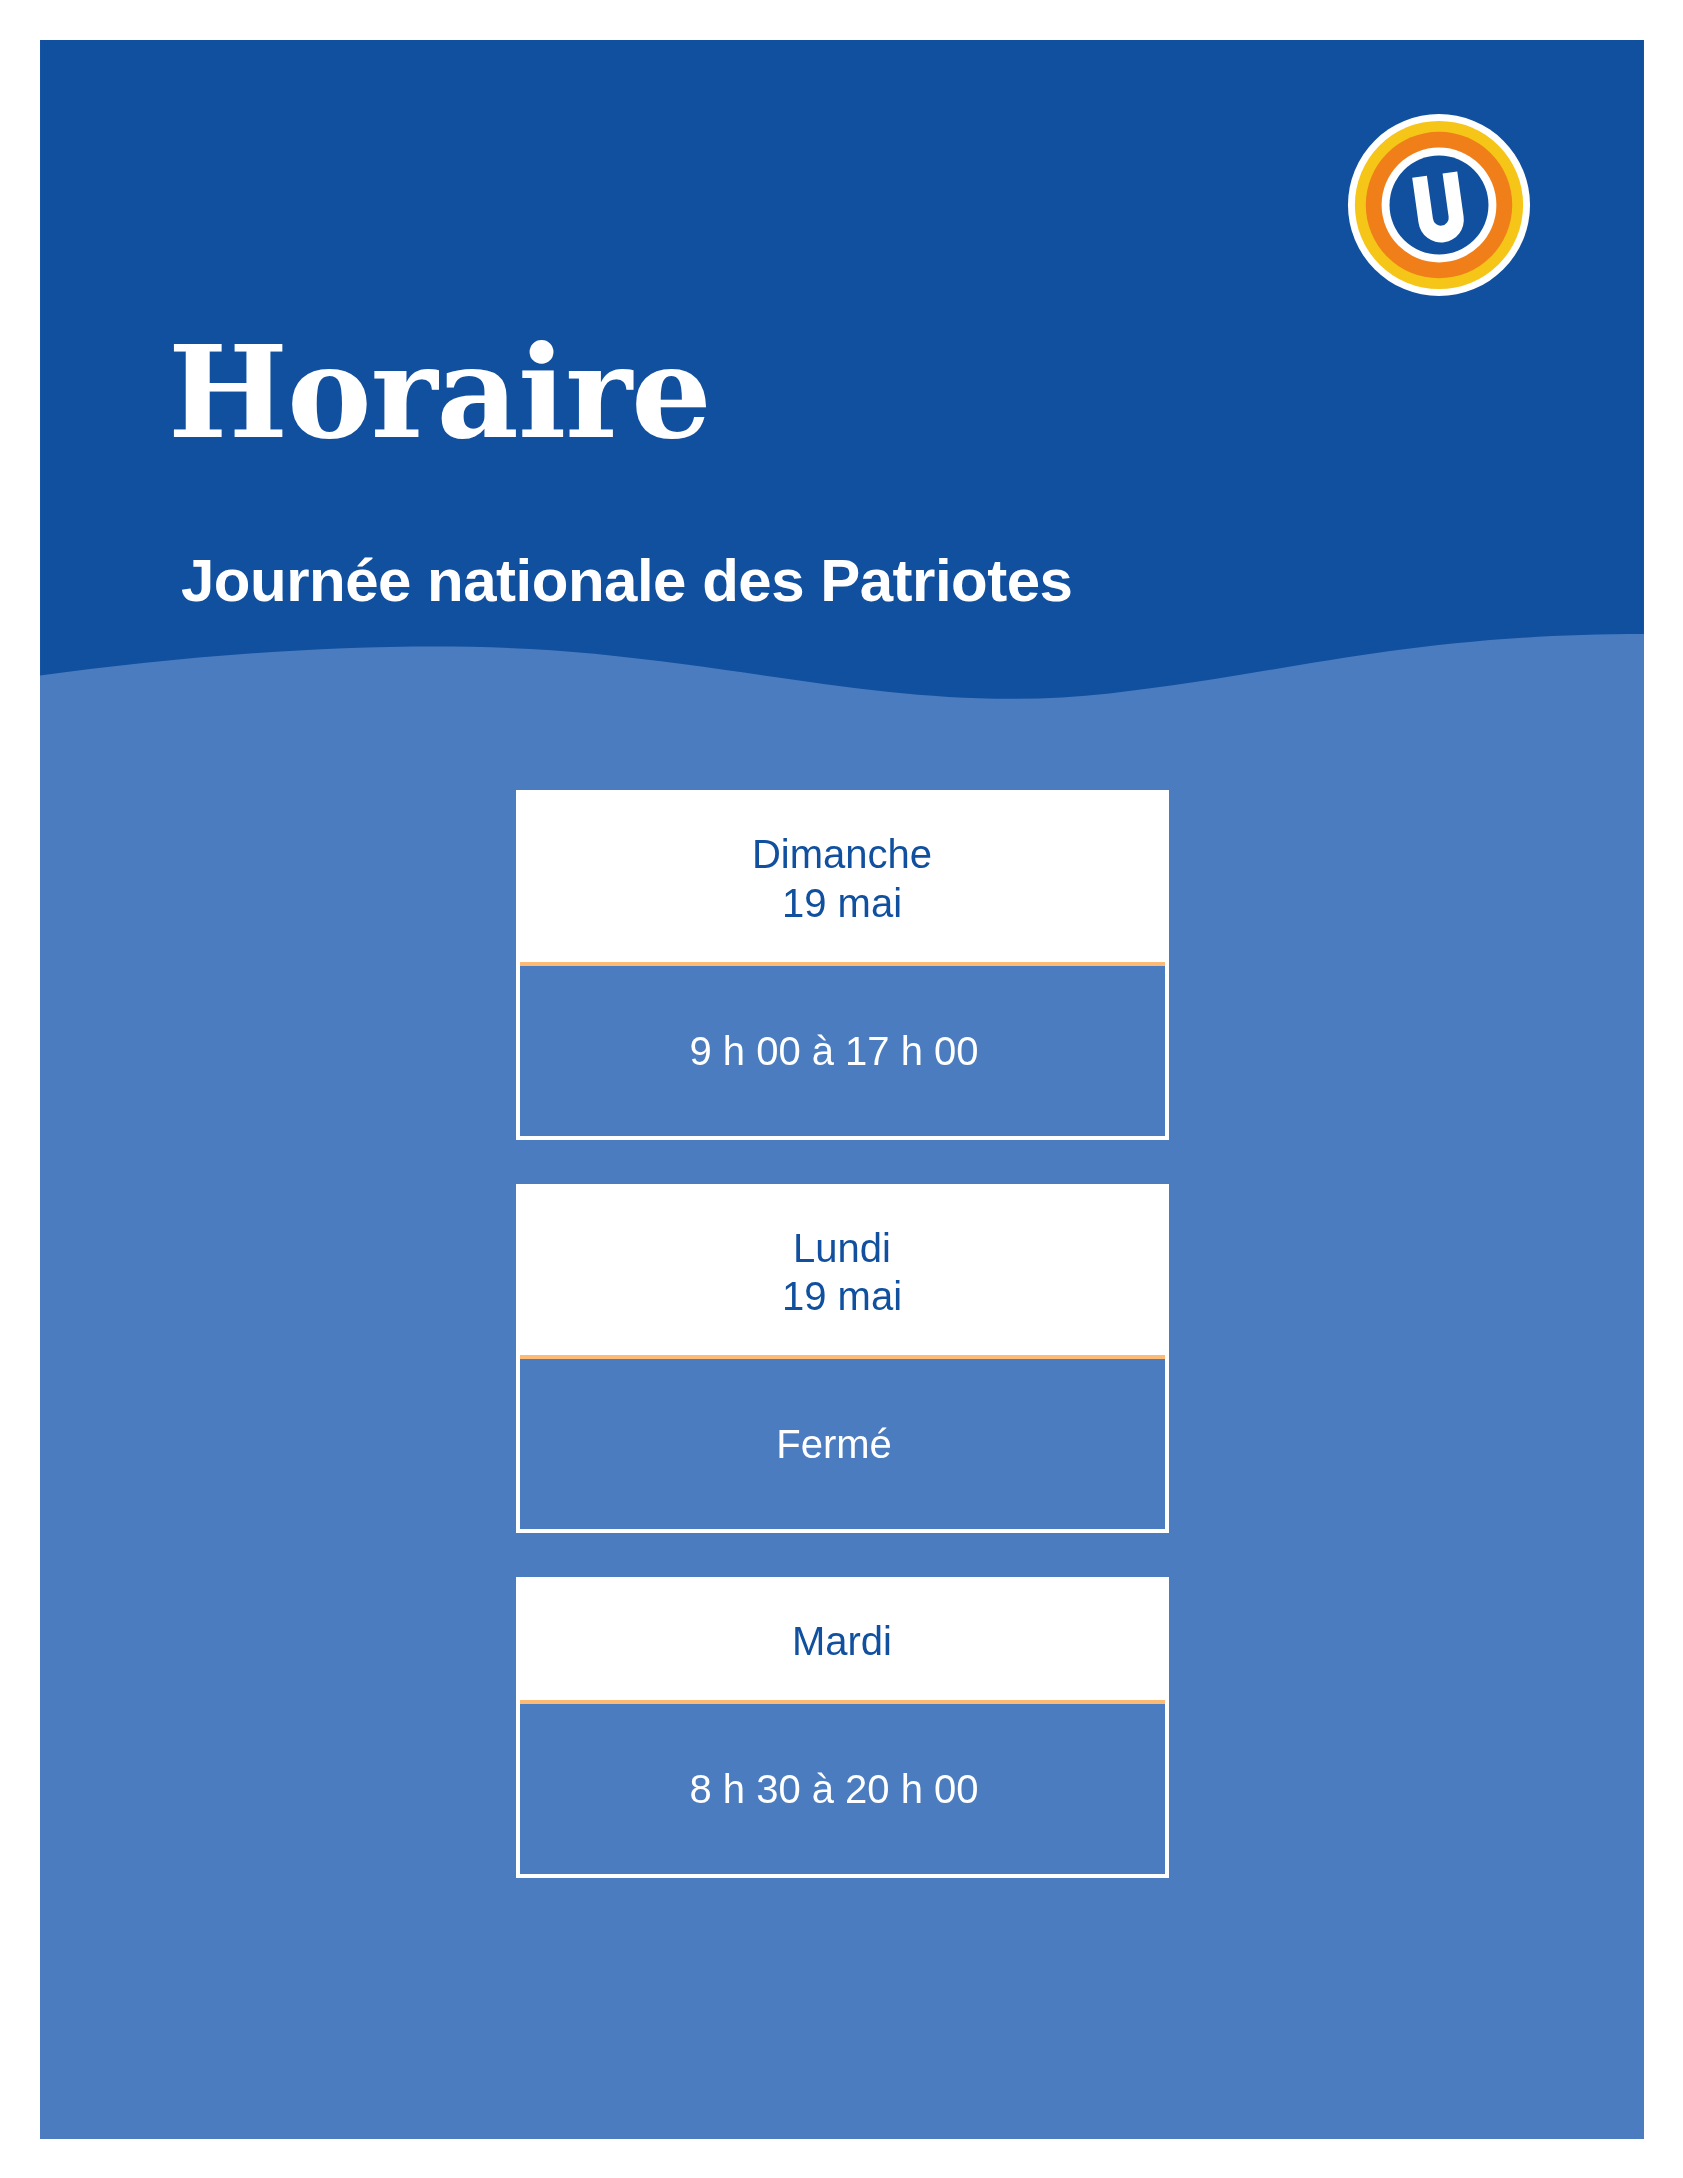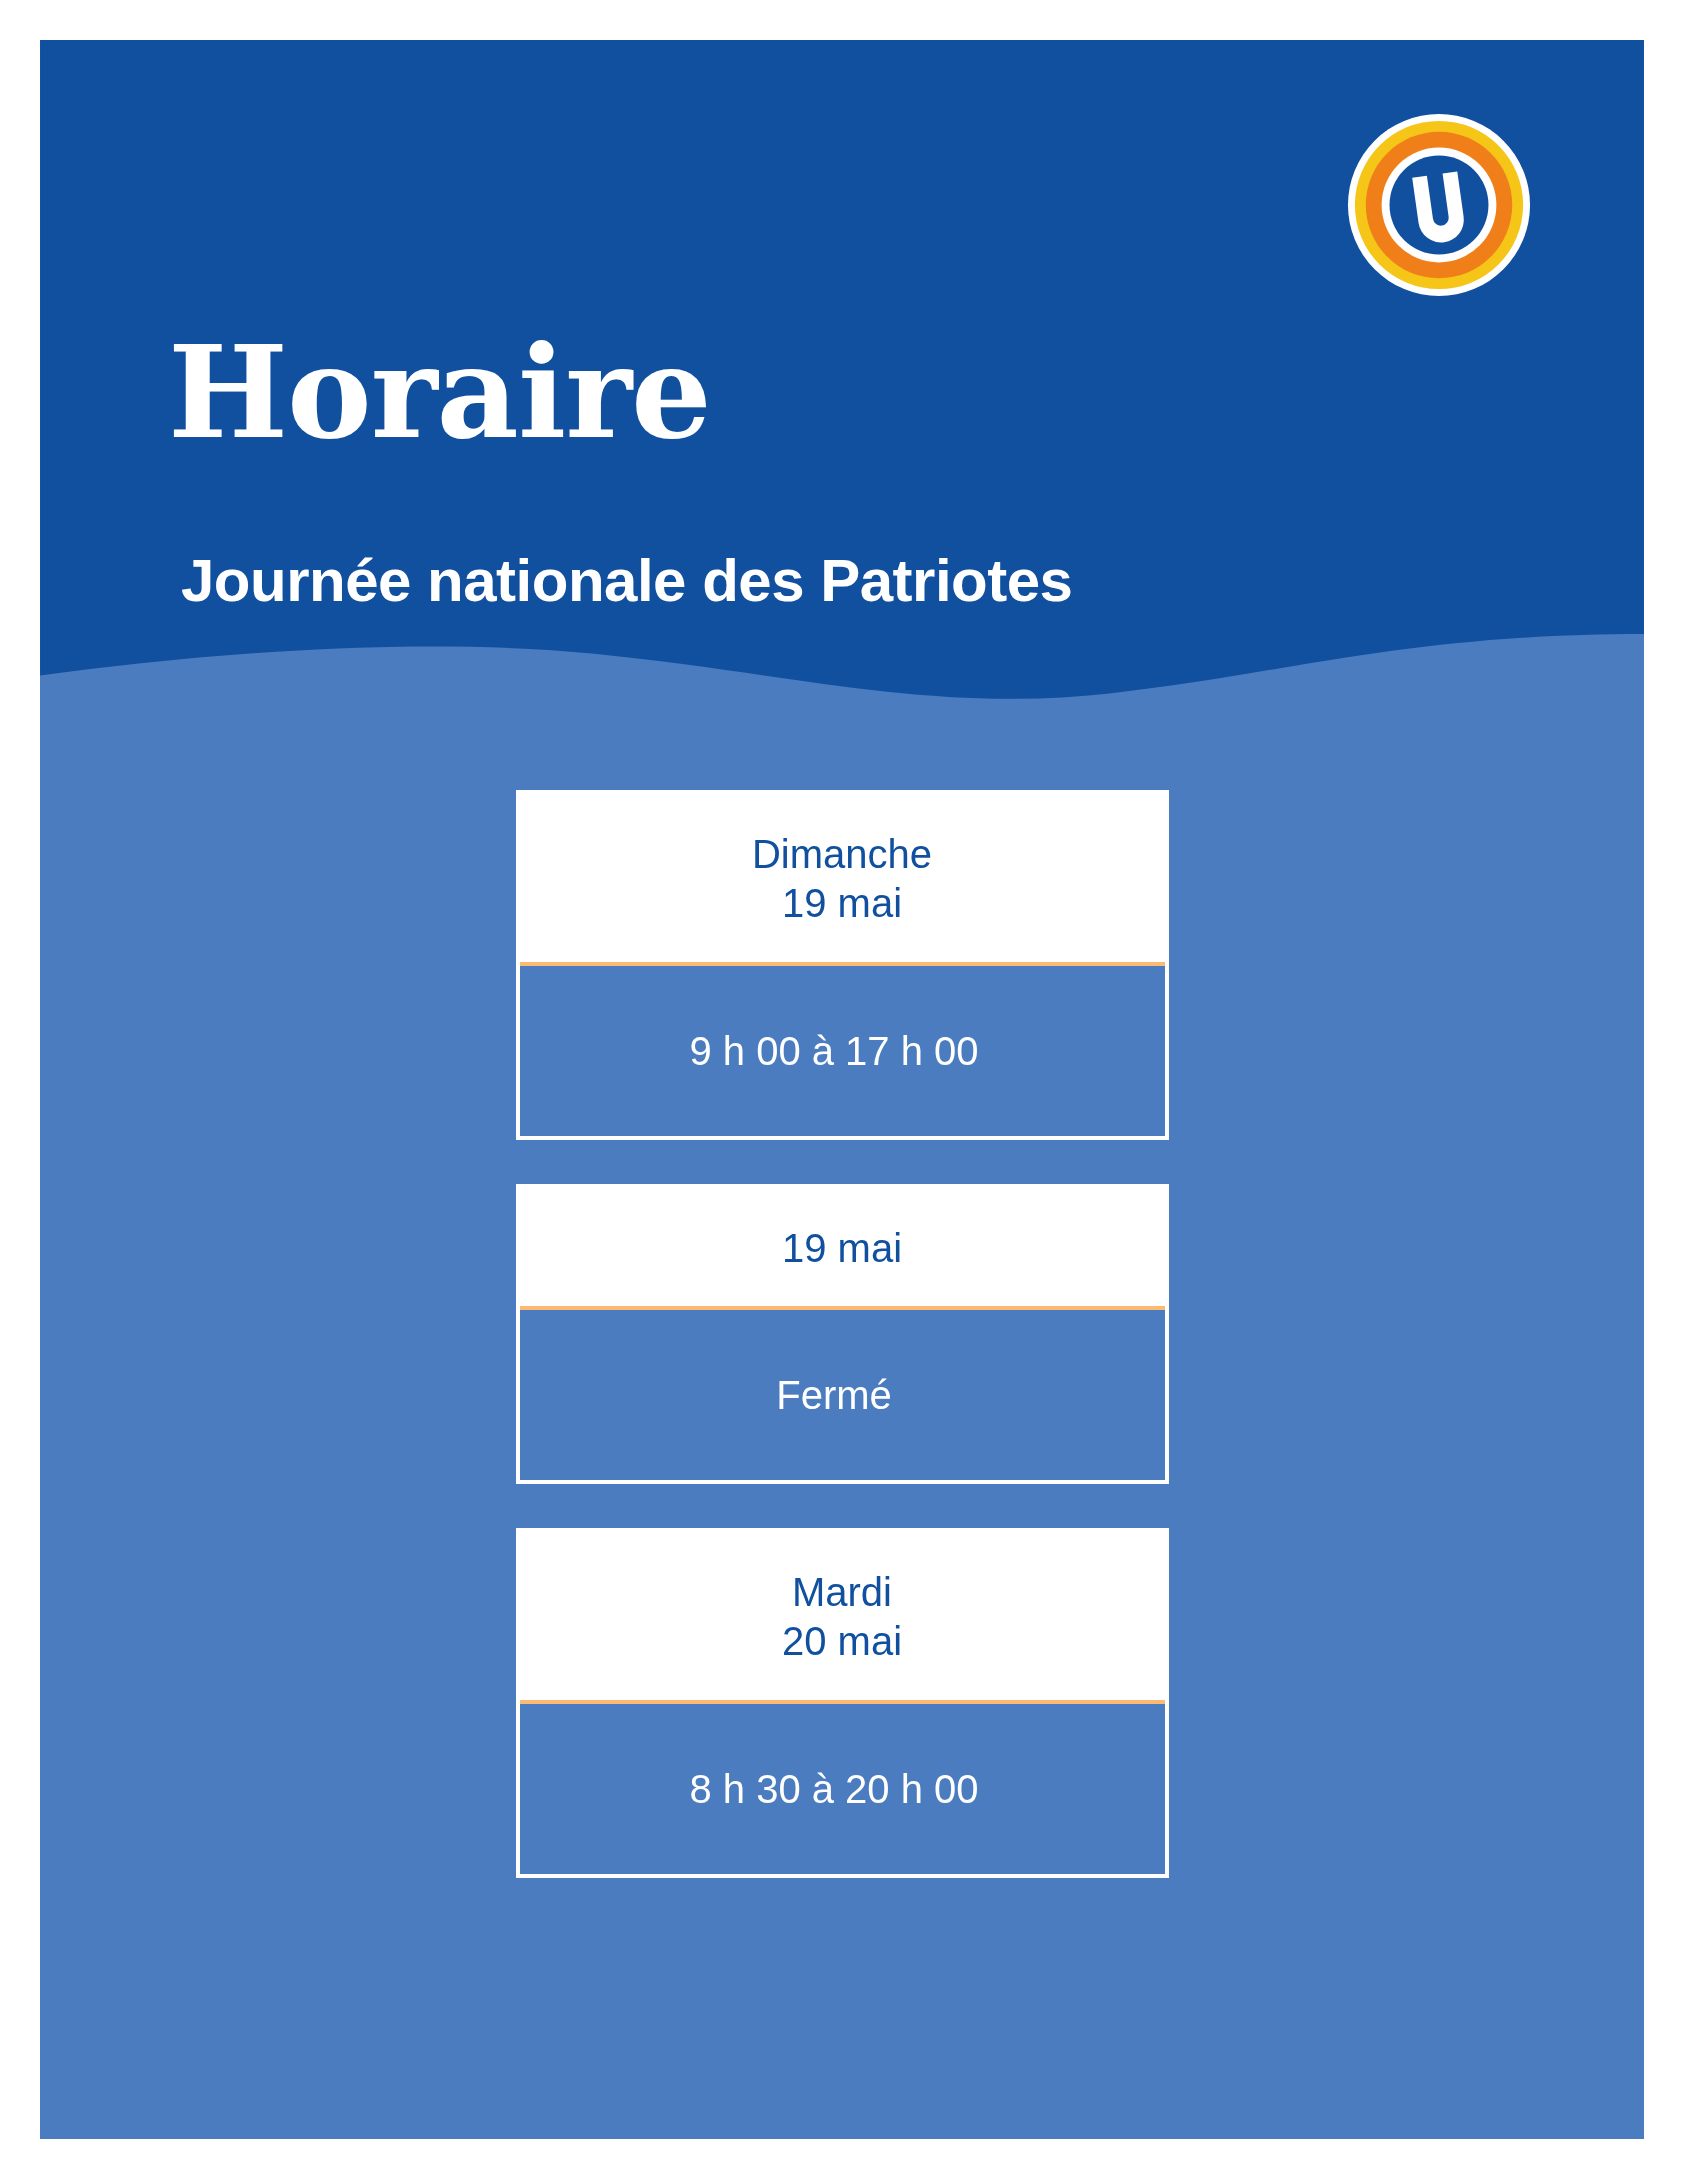--- a/index.html
+++ b/index.html
@@ -151,29 +151,29 @@
     <div class="card">
       <div class="card-day">
         <span class="day-name">Dimanche</span>
         <span class="day-date">19 mai</span>
       </div>
       <div class="card-hours">9 h 00 à 17 h 00</div>
     </div>
 
     <div class="card">
       <div class="card-day">
+        <span class="day-name">Lundi</span>
         <span class="day-date">19 mai</span>
       </div>
       <div class="card-hours">Fermé</div>
     </div>
 
     <div class="card">
       <div class="card-day">
         <span class="day-name">Mardi</span>
-        <span class="day-date">20 mai</span>
       </div>
       <div class="card-hours">8 h 30 à 20 h 00</div>
     </div>
 
   </div>
 
 </div>
 
 
 </body></html>

